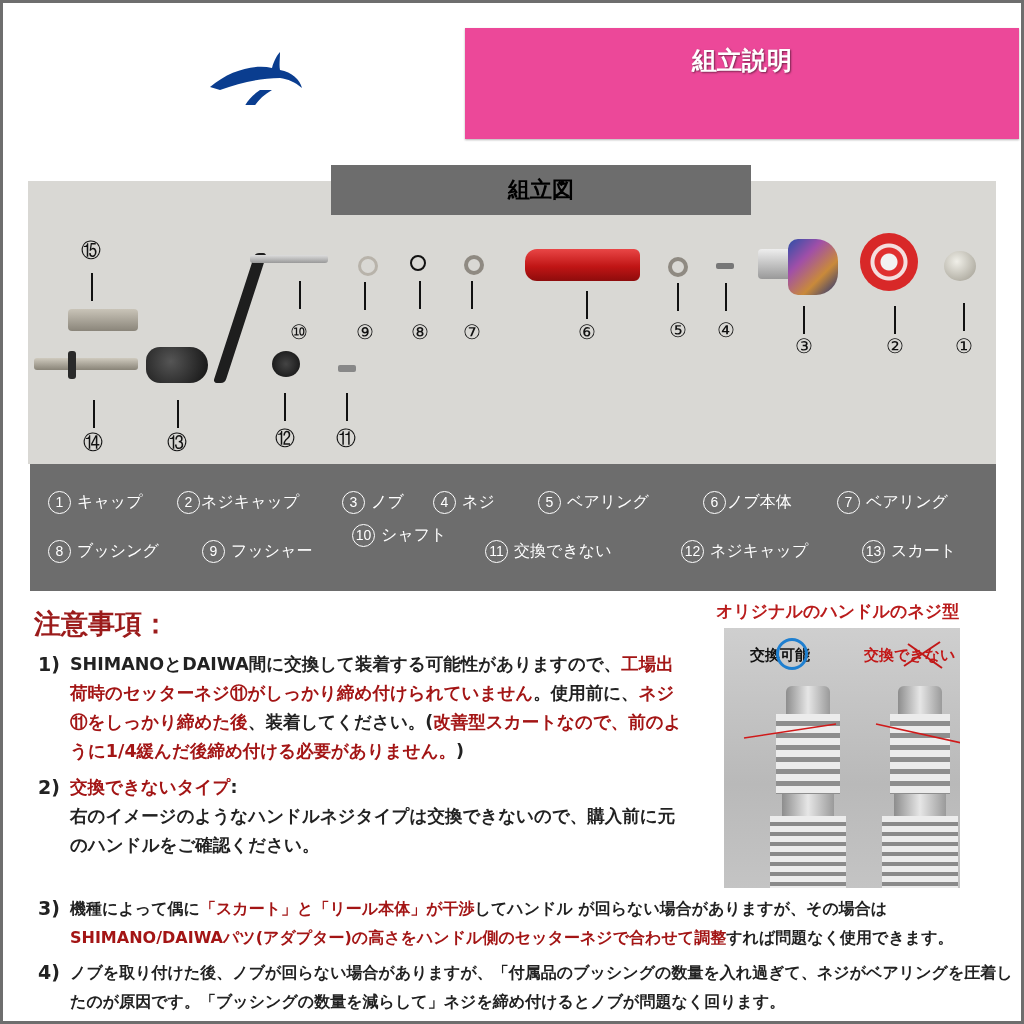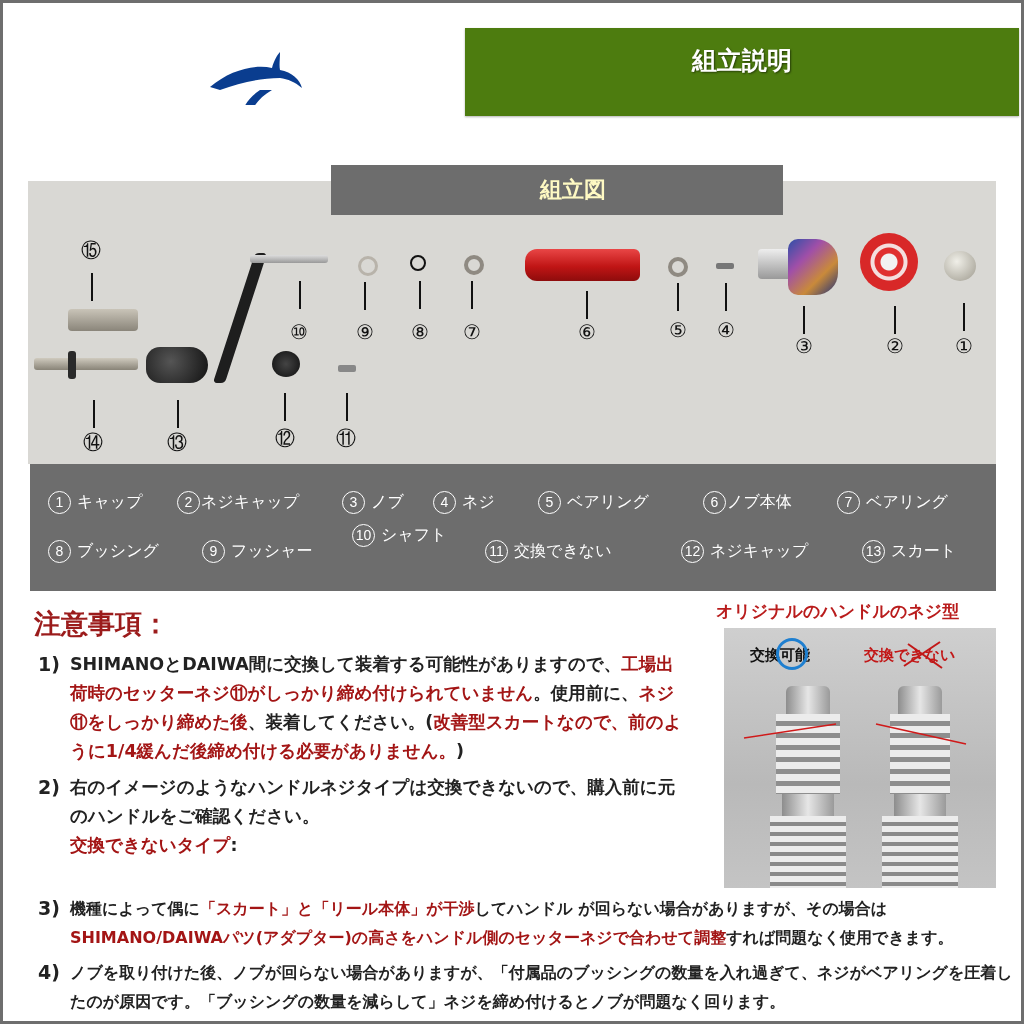--- a/index.html
+++ b/index.html
@@ -1,38 +1,38 @@
 <!DOCTYPE html>
 <html><head>
 <meta charset="utf-8">
 <style>
   html,body{margin:0;padding:0;background:#fff;}
   body{width:1024px;height:1024px;position:relative;overflow:hidden;font-family:"DejaVu Sans",sans-serif;}
   .frame{position:absolute;left:0;top:0;width:1018px;height:1018px;border:3px solid #6e6e6e;background:#fff;}
   .logo{position:absolute;left:72px;top:50px;width:250px;height:70px;}
   .logo-text{position:absolute;left:0;top:38px;font-family:"Liberation Sans",sans-serif;font-size:34px;letter-spacing:4px;color:#8a8a8a;font-weight:normal;}
-  .title-box{position:absolute;left:465px;top:28px;width:554px;height:88px;background:#4d7c0f;color:#fff;text-align:center;box-shadow:0 1px 2px rgba(0,0,0,.3);}
+  .title-box{position:absolute;left:465px;top:28px;width:554px;height:111px;background:#ec4899;color:#fff;text-align:center;box-shadow:0 1px 2px rgba(0,0,0,.3);}
   .title-jp{font-size:25px;font-weight:bold;margin-top:16px;text-shadow:1px 1px 2px rgba(0,0,0,.5);}
   .title-en{font-family:"DejaVu Sans",sans-serif;font-size:25px;font-weight:bold;margin-top:2px;text-shadow:1px 1px 2px rgba(0,0,0,.5);}
   .diagram{position:absolute;left:28px;top:181px;width:968px;height:283px;background:#d9d8d4;}
-  .diagram-header{position:absolute;left:331px;top:165px;width:420px;height:50px;background:#6d6d6d;color:#fef9c3;text-align:center;font-size:22px;font-weight:bold;line-height:50px;padding-left:32px;}
+  .diagram-header{position:absolute;left:331px;top:165px;width:420px;height:50px;background:#6d6d6d;color:#000000;text-align:center;font-size:22px;font-weight:bold;line-height:50px;}
   .part{position:absolute;}
   .callout{position:absolute;font-size:15px;color:#111;width:24px;height:24px;text-align:center;line-height:22px;border:1.3px solid #111;border-radius:50%;box-sizing:border-box;font-family:"Liberation Sans",sans-serif;}
   .leader{position:absolute;width:2px;background:#111;}
   .legend{position:absolute;left:30px;top:464px;width:966px;height:127px;background:#6d6d6d;color:#fff;}
   .legend-item{position:absolute;font-size:16px;display:flex;align-items:center;white-space:nowrap;}
   .legend-num{display:inline-block;width:23px;height:23px;border:1.5px solid #fff;border-radius:50%;text-align:center;line-height:21px;font-size:14px;margin-right:6px;box-sizing:border-box;font-family:"Liberation Sans",sans-serif;}
   .notes-title{position:absolute;left:34px;top:606px;font-size:27px;font-weight:bold;color:#9b1b1b;}
   .note{position:absolute;left:38px;font-size:17.5px;font-weight:bold;color:#222;line-height:29px;}
   .note .num{position:absolute;left:0;top:0;font-size:19px;}
   .note .body{margin-left:32px;}
   .red{color:#a31515;}
   .bright{color:#d42020;}
   .screw-title{position:absolute;left:716px;top:600px;font-size:17px;font-weight:bold;color:#b91c1c;}
-  .screw-img{position:absolute;left:724px;top:628px;width:272px;height:260px;background:linear-gradient(180deg,#cfcfcf,#b9b9b9 60%,#c4c4c4);overflow:hidden;}
+  .screw-img{position:absolute;left:724px;top:628px;width:236px;height:260px;background:linear-gradient(180deg,#cfcfcf,#b9b9b9 60%,#c4c4c4);overflow:hidden;}
   .screw-label{position:absolute;top:18px;font-size:15px;font-weight:bold;}
 </style>
 </head>
 <body>
 
 <div class="frame"></div>
 
 <div class="logo">
   <svg width="110" height="55" style="position:absolute;left:128px;top:0px" viewBox="0 0 110 55">
     <path d="M10 37 C30 20,55 14,72 18 C74 10,78 4,80 2 C80 10,79 15,80 20 C92 22,100 30,102 38 C95 32,88 29,80 28 C60 28,40 33,20 40 Z" fill="#0a3d8f"></path>
@@ -160,22 +160,22 @@
 <div class="note" style="top:650px;width:650px;">
   <span class="num">1)</span>
   <div class="body">
     <span>SHIMANOとDAIWA間に交換して装着する可能性がありますので、</span><span class="red">工場出荷時のセッターネジ⑪がしっかり締め付けられていません</span><span>。使用前に、</span><span class="red">ネジ⑪をしっかり締めた後</span><span>、装着してください。(</span><span class="red">改善型スカートなので、前のように1/4緩んだ後締め付ける必要がありません。</span><span>)</span>
   </div>
 </div>
 
 <div class="note" style="top:773px;width:640px;">
   <span class="num">2)</span>
   <div class="body">
+    <div><span class="red">交換できないタイプ</span><span>:</span></div>
     <div>右のイメージのようなハンドルネジタイプは交換できないので、購入前に元のハンドルをご確認ください。</div>
-    <div><span class="red">交換できないタイプ</span><span>:</span></div>
   </div>
 </div>
 
 <div class="note" style="top:894px;width:975px;font-size:16px;">
   <span class="num">3)</span>
   <div class="body">
     <span>機種によって偶に</span><span class="red">「スカート」と「リール本体」が干渉</span><span>してハンドル が回らない場合がありますが、その場合は</span><span class="red">SHIMANO/DAIWAパツ(アダプター)の高さをハンドル側のセッターネジで合わせて調整</span><span>すれば問題なく使用できます。</span>
   </div>
 </div>
 

